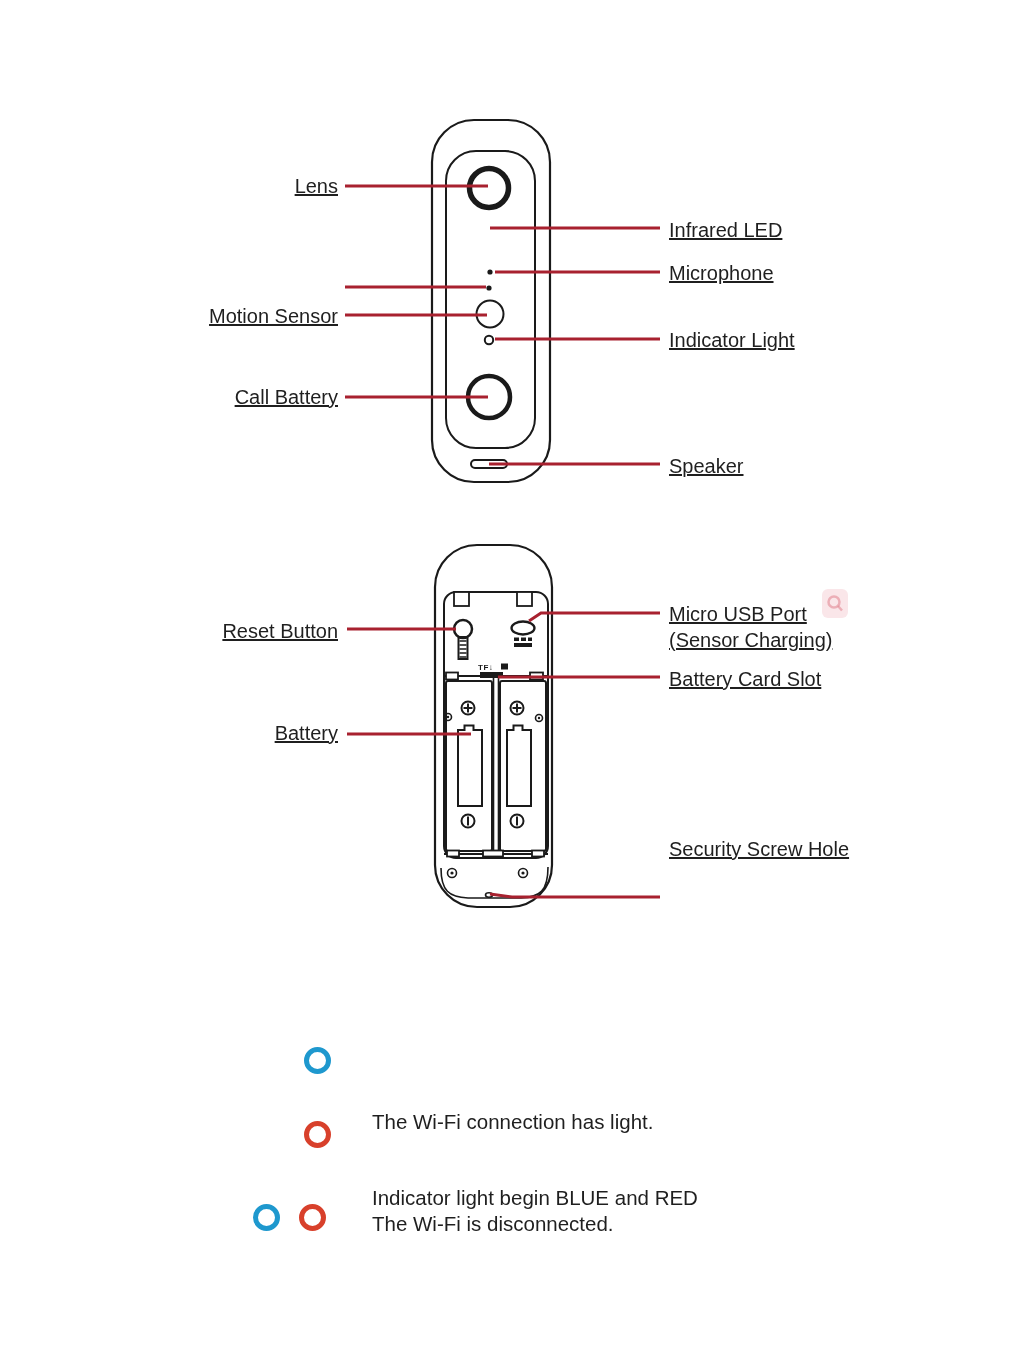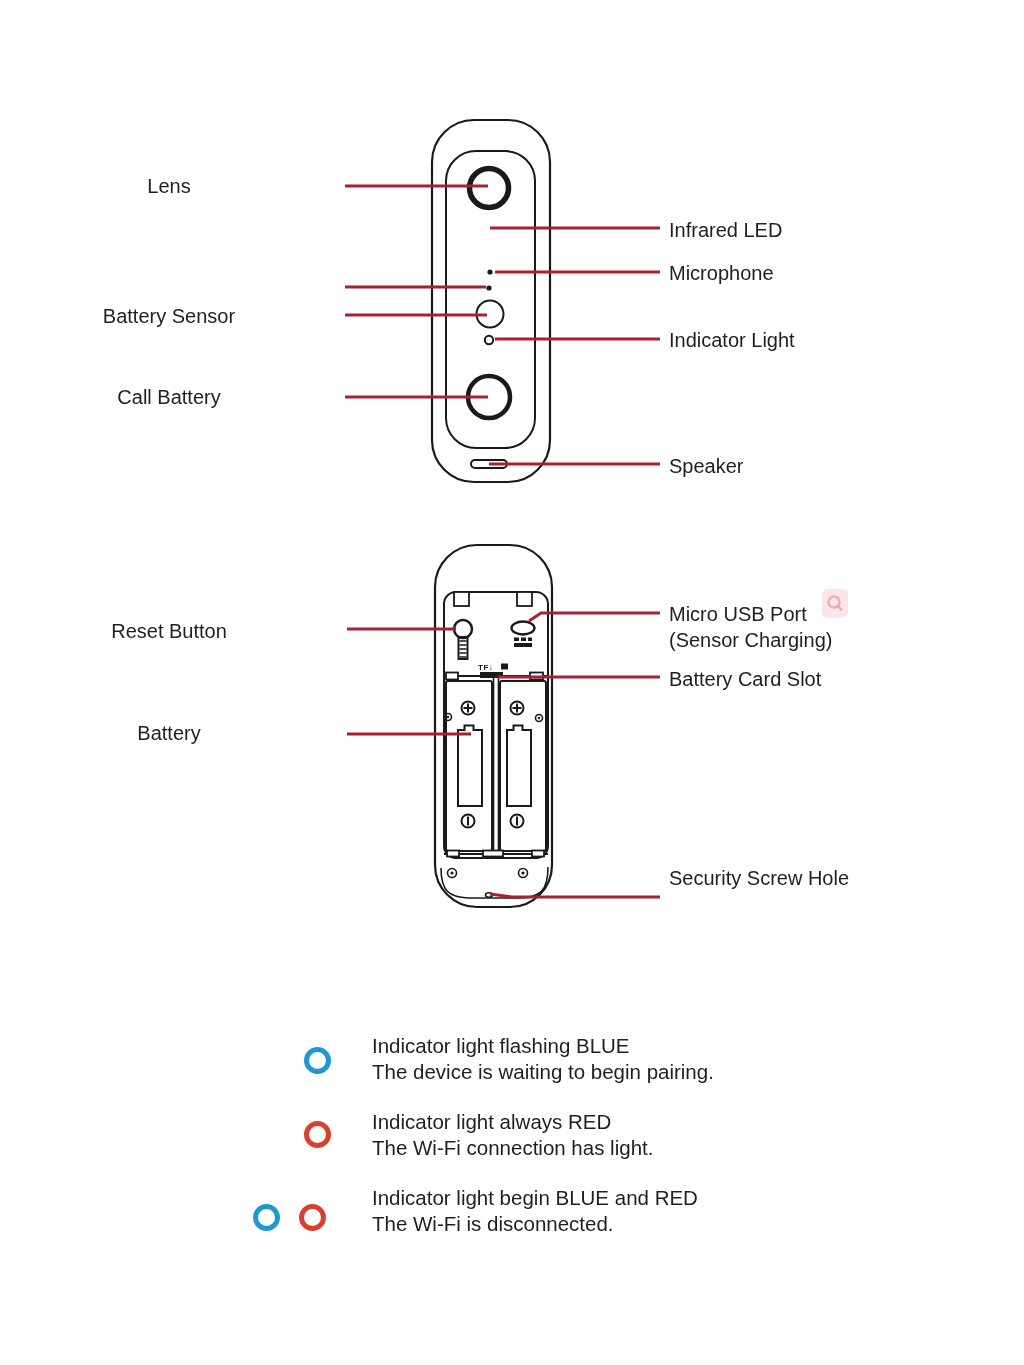--- a/index.html
+++ b/index.html
@@ -33,22 +33,22 @@
   .tfmark { font: bold 8px "Liberation Sans", sans-serif; fill: var(--outline); letter-spacing: 0.5px; }
 
   
   .lbl {
     position: absolute;
     color: var(--text);
     font-size: 20px;
     line-height: 26px;
     white-space: nowrap;
   }
-  .lbl.right-align { text-align: center; width: 338px; left: 0; }
-  .lbl.left-side   { left: 669px; }
+  .lbl.right-align { text-align: right; width: 338px; left: 0; text-decoration: underline; }
+  .lbl.left-side   { left: 669px; text-decoration: underline; }
 
   
   .ring {
     position: absolute;
     width: 27px; height: 27px;
     border-radius: 50%;
     border: 5.5px solid #000;
   }
   .ring.blue { border-color: var(--indicator_blue); }
   .ring.red  { border-color: var(--indicator_red); }
@@ -199,43 +199,38 @@
   <div class="watermark">
     <svg width="26" height="29" viewBox="0 0 26 29">
       <circle cx="12" cy="13" r="5.5" fill="none" stroke="rgba(224,130,142,0.55)" stroke-width="2.5"></circle>
       <path d="M16 17 L20 21.5" stroke="rgba(224,130,142,0.55)" stroke-width="2.5" fill="none"></path>
     </svg>
   </div>
 
   <div class="lbl right-align" style="top:173px">Lens</div>
   <div class="lbl left-side" style="top:217px">Infrared LED</div>
   <div class="lbl left-side" style="top:260px">Microphone</div>
-  <div class="lbl right-align" style="top:303px">Battery Sensor</div>
+  <div class="lbl right-align" style="top:303px">Motion Sensor</div>
   <div class="lbl left-side" style="top:327px">Indicator Light</div>
   <div class="lbl right-align" style="top:384px">Call Battery</div>
   <div class="lbl left-side" style="top:453px">Speaker</div>
 
   <div class="lbl left-side" style="top:601px">
     <div>Micro USB Port</div>
     <div>(Sensor Charging)</div>
   </div>
   <div class="lbl right-align" style="top:618px">Reset Button</div>
   <div class="lbl left-side" style="top:666px">Battery Card Slot</div>
   <div class="lbl right-align" style="top:720px">Battery</div>
-  <div class="lbl left-side" style="top:865px">Security Screw Hole</div>
+  <div class="lbl left-side" style="top:836px">Security Screw Hole</div>
 
   <div class="ring blue" style="left:304px; top:1047px"></div>
-  <div class="legend-text" style="top:1033px">
-    <div>Indicator light flashing BLUE</div>
-    <div>The device is waiting to begin pairing.</div>
-  </div>
 
   <div class="ring red" style="left:304px; top:1121px"></div>
   <div class="legend-text" style="top:1109px">
-    <div>Indicator light always RED</div>
     <div>The Wi-Fi connection has light.</div>
   </div>
 
   <div class="ring blue" style="left:253px; top:1204px"></div>
   <div class="ring red" style="left:299px; top:1204px"></div>
   <div class="legend-text" style="top:1185px">
     <div>Indicator light begin BLUE and RED</div>
     <div>The Wi-Fi is disconnected.</div>
   </div>
 

